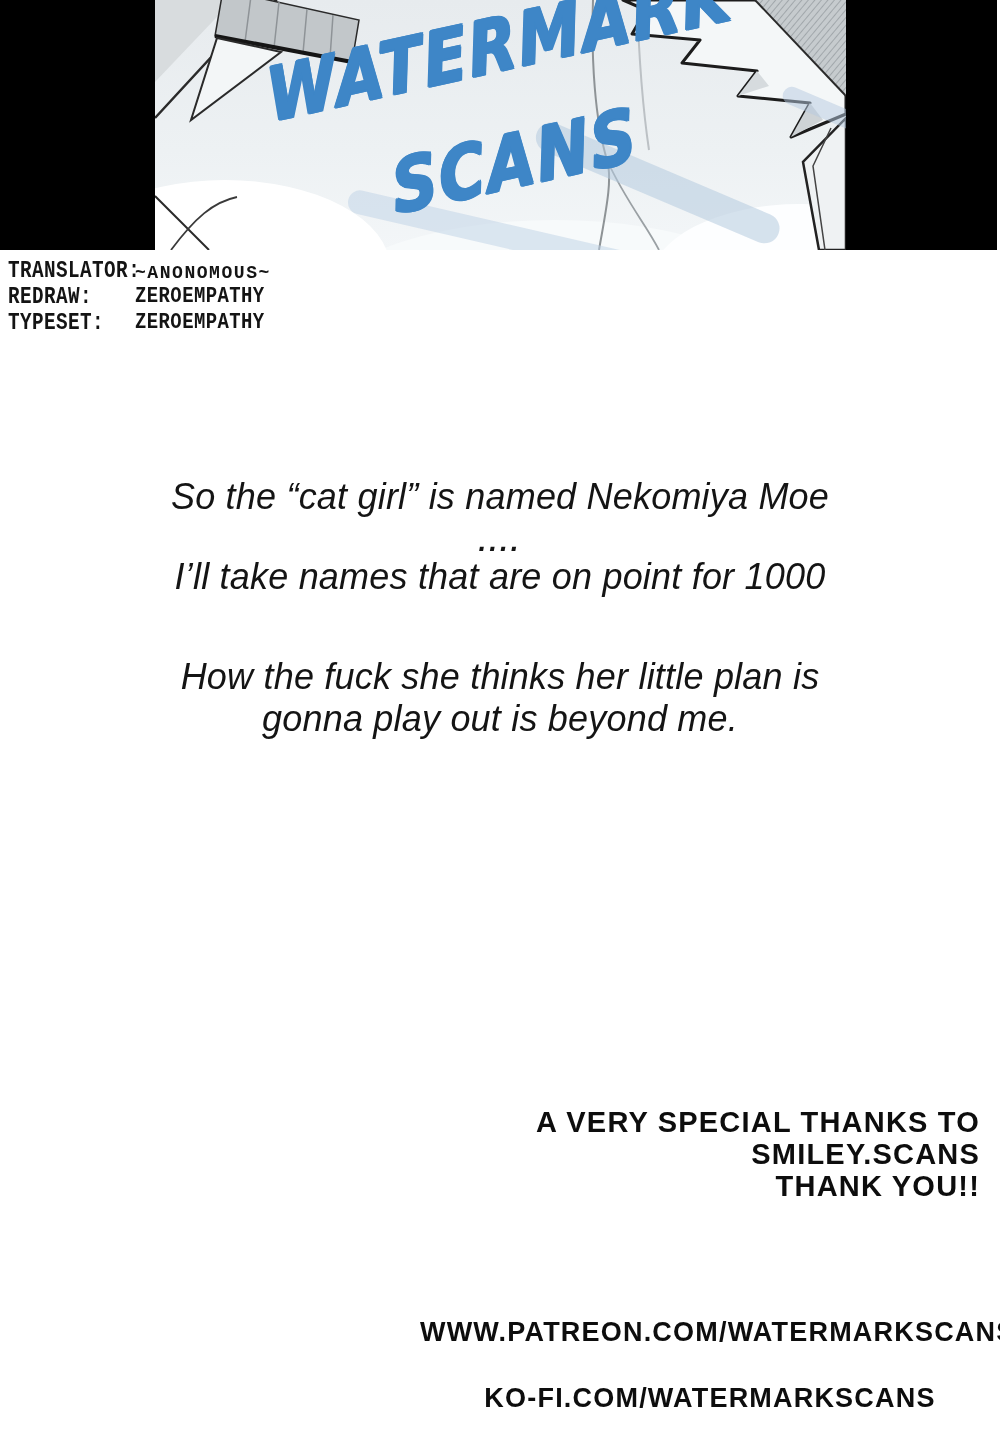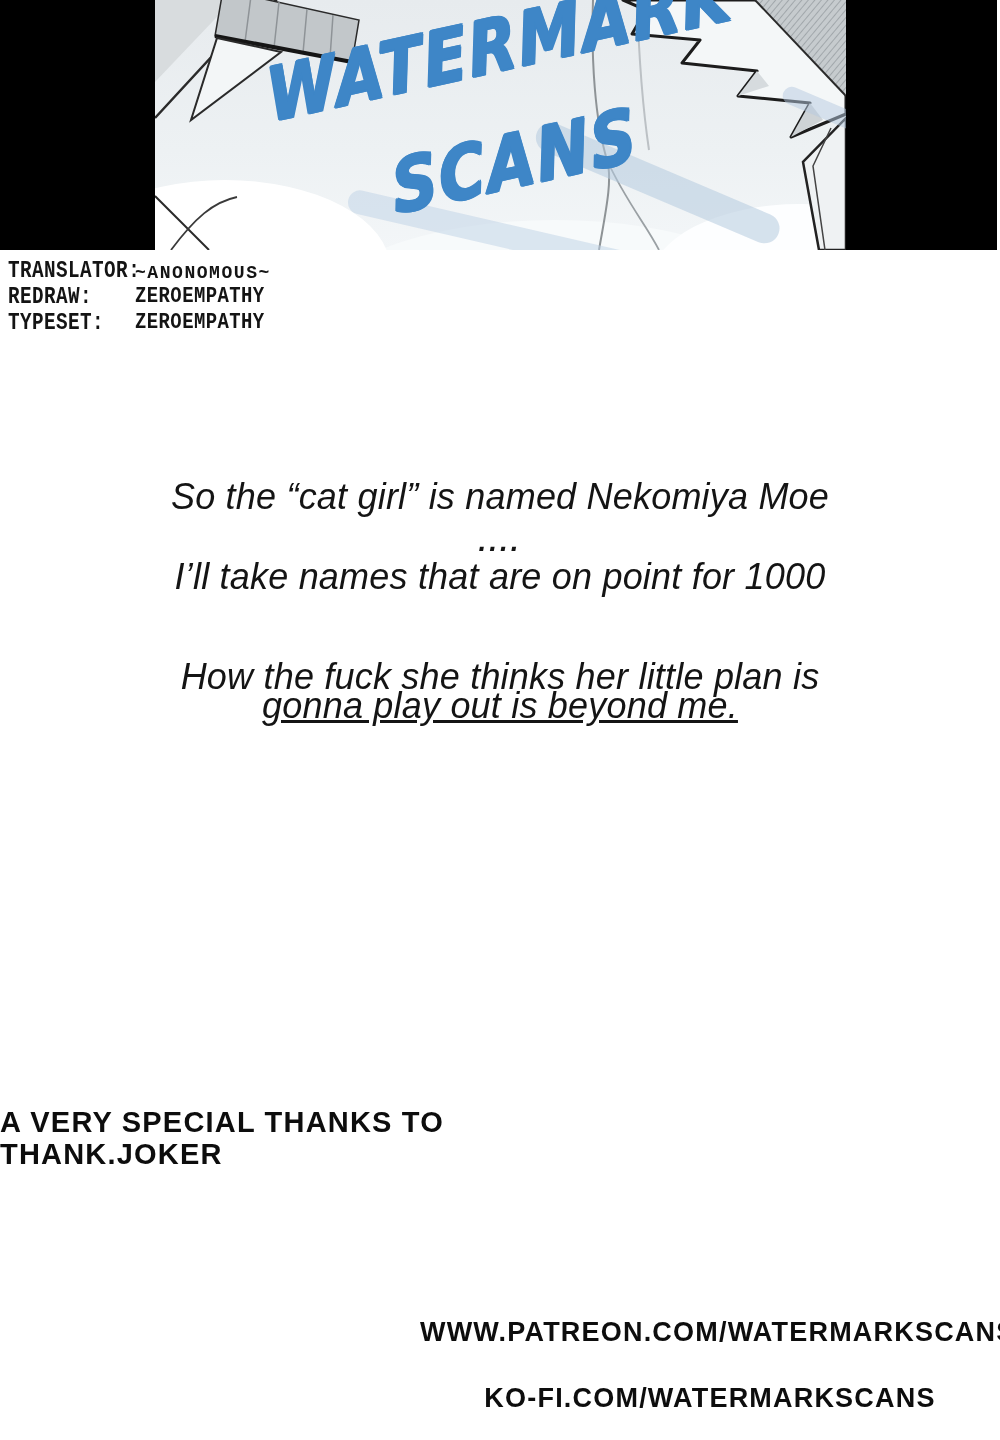--- a/index.html
+++ b/index.html
@@ -40,24 +40,24 @@
   
   .notes{position:absolute;left:0;top:476px;width:1000px;height:260px;}
   .note-line{
     position:absolute;left:0;right:0;text-align:center;white-space:nowrap;
     font-style:italic;font-size:36px;color:#141414;letter-spacing:0.2px;
   }
   .note-1{top:0;}
   .note-dots{top:50px;font-size:28px;font-weight:bold;letter-spacing:3px;}
   .note-2{top:80px;}
   .note-3{top:164px;margin-top:16px;}
-  .note-4{top:209px;text-decoration:underline;}
+  .note-4{top:222px;}
 
   
-  .thanks{position:absolute;left:0;top:1106px;width:980px;text-align:left;}
+  .thanks{position:absolute;left:0;top:1106px;width:980px;text-align:right;}
   .thanks-line{
     font-weight:bold;font-size:29px;line-height:32px;letter-spacing:1.2px;color:#0d0d0d;
     white-space:nowrap;
   }
 
   
   .footer{position:absolute;left:420px;top:1317px;width:580px;text-align:center;}
   .footer-line{
     font-weight:bold;color:#0d0d0d;white-space:nowrap;letter-spacing:1.2px;
   }
@@ -160,21 +160,22 @@
   <div class="notes">
     <div class="note-line note-1">So the “cat girl” is named Nekomiya Moe</div>
     <div class="note-line note-dots">....</div>
     <div class="note-line note-2">I’ll take names that are on point for 1000</div>
     <div class="note-line note-3">How the fuck she thinks her little plan is</div>
     <div class="note-line note-4">gonna play out is beyond me.</div>
   </div>
 
   <div class="thanks">
     <div class="thanks-line">A VERY SPECIAL THANKS TO</div>
-    <div class="thanks-line">THANK.JOKER</div>
+    <div class="thanks-line">SMILEY.SCANS</div>
+    <div class="thanks-line">THANK YOU!!</div>
   </div>
 
   <div class="footer">
     <div class="footer-line footer-patreon">WWW.PATREON.COM/WATERMARKSCANS</div>
     <div class="footer-line footer-kofi">KO-FI.COM/WATERMARKSCANS</div>
   </div>
 
 </div>
 
 </body></html>

